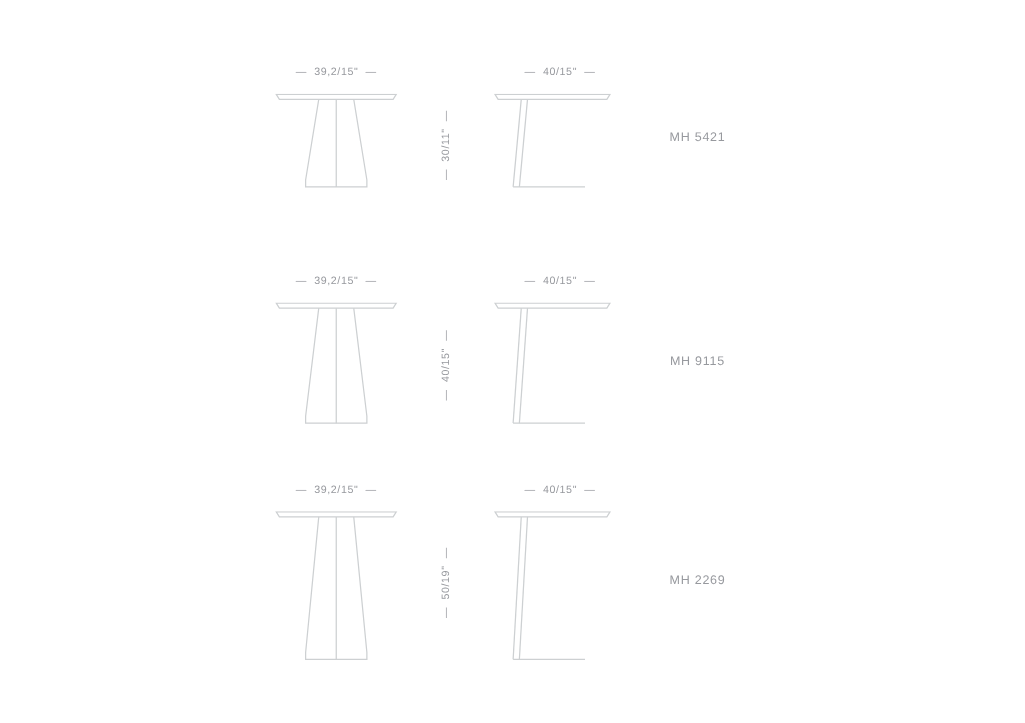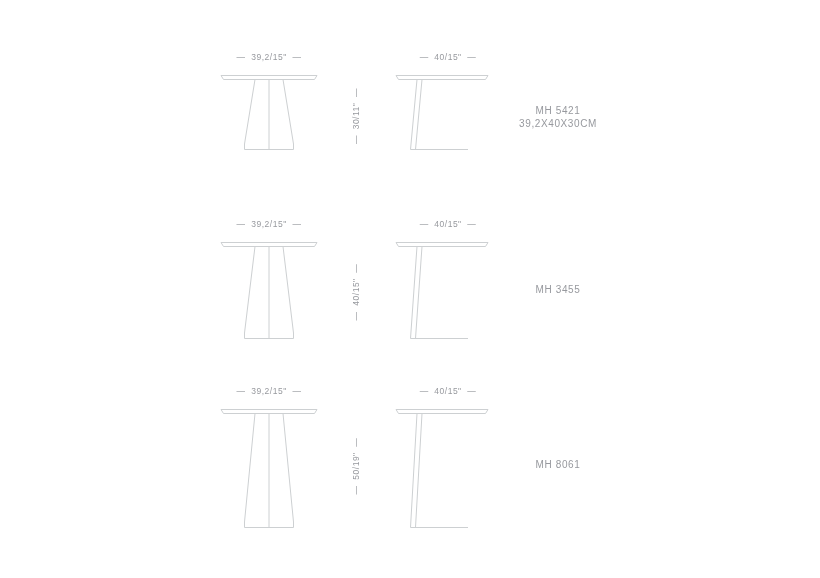--- a/index.html
+++ b/index.html
@@ -52,57 +52,56 @@
       </svg>
     <svg class="drawing side-view" viewBox="0 0 110 76" width="110" height="76">
         <path d="M9,0.5 L101,0.5 L98.5,4.5 L11.5,4.5 Z" fill="none" stroke="#cdd0d2" stroke-width="1"></path>
         <path d="M30,4.5 L23.5,74.5" fill="none" stroke="#cdd0d2" stroke-width="1"></path>
         <path d="M35,4.5 L28.5,74.5" fill="none" stroke="#cdd0d2" stroke-width="1"></path>
         <path d="M23.5,74.5 L81,74.5" fill="none" stroke="#cdd0d2" stroke-width="1"></path>
       </svg>
     <div class="vdim">—  30/11"  —</div>
     <div class="product-info">
       <div>MH 5421</div>
-      <div>39,2X40X30CM</div>
     </div>
   </section>
 
   <section class="row row-2">
     <div class="dim-label front-dim">—  39,2/15"  —</div>
     <div class="dim-label side-dim">—  40/15"  —</div>
     <svg class="drawing front-view" viewBox="0 0 110 98" width="110" height="98">
         <path d="M7,0.5 L103,0.5 L100.5,4.5 L9.5,4.5 Z" fill="none" stroke="#cdd0d2" stroke-width="1"></path>
         <path d="M41,4.5 L30.5,91 L30.5,96.5 L79.5,96.5 L79.5,91 L69,4.5" fill="none" stroke="#cdd0d2" stroke-width="1"></path>
         <path d="M55,4.5 L55,96.5" fill="none" stroke="#cdd0d2" stroke-width="1"></path>
       </svg>
     <svg class="drawing side-view" viewBox="0 0 110 98" width="110" height="98">
         <path d="M9,0.5 L101,0.5 L98.5,4.5 L11.5,4.5 Z" fill="none" stroke="#cdd0d2" stroke-width="1"></path>
         <path d="M30,4.5 L23.5,96.5" fill="none" stroke="#cdd0d2" stroke-width="1"></path>
         <path d="M35,4.5 L28.5,96.5" fill="none" stroke="#cdd0d2" stroke-width="1"></path>
         <path d="M23.5,96.5 L81,96.5" fill="none" stroke="#cdd0d2" stroke-width="1"></path>
       </svg>
     <div class="vdim">—  40/15"  —</div>
     <div class="product-info">
-      <div>MH 3455</div>
+      <div>MH 9115</div>
     </div>
   </section>
 
   <section class="row row-3">
     <div class="dim-label front-dim">—  39,2/15"  —</div>
     <div class="dim-label side-dim">—  40/15"  —</div>
     <svg class="drawing front-view" viewBox="0 0 110 120" width="110" height="120">
         <path d="M7,0.5 L103,0.5 L100.5,4.5 L9.5,4.5 Z" fill="none" stroke="#cdd0d2" stroke-width="1"></path>
         <path d="M41,4.5 L30.5,113 L30.5,118.5 L79.5,118.5 L79.5,113 L69,4.5" fill="none" stroke="#cdd0d2" stroke-width="1"></path>
         <path d="M55,4.5 L55,118.5" fill="none" stroke="#cdd0d2" stroke-width="1"></path>
       </svg>
     <svg class="drawing side-view" viewBox="0 0 110 120" width="110" height="120">
         <path d="M9,0.5 L101,0.5 L98.5,4.5 L11.5,4.5 Z" fill="none" stroke="#cdd0d2" stroke-width="1"></path>
         <path d="M30,4.5 L23.5,118.5" fill="none" stroke="#cdd0d2" stroke-width="1"></path>
         <path d="M35,4.5 L28.5,118.5" fill="none" stroke="#cdd0d2" stroke-width="1"></path>
         <path d="M23.5,118.5 L81,118.5" fill="none" stroke="#cdd0d2" stroke-width="1"></path>
       </svg>
     <div class="vdim">—  50/19"  —</div>
     <div class="product-info">
-      <div>MH 8061</div>
+      <div>MH 2269</div>
     </div>
   </section>
 
 </div>
 
 </body></html>

